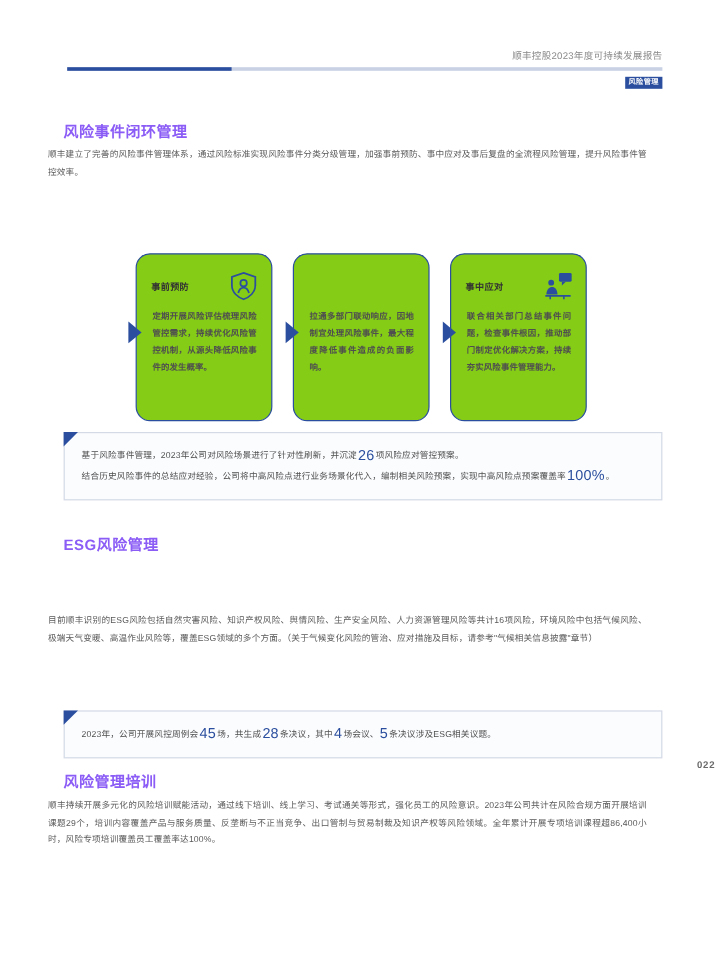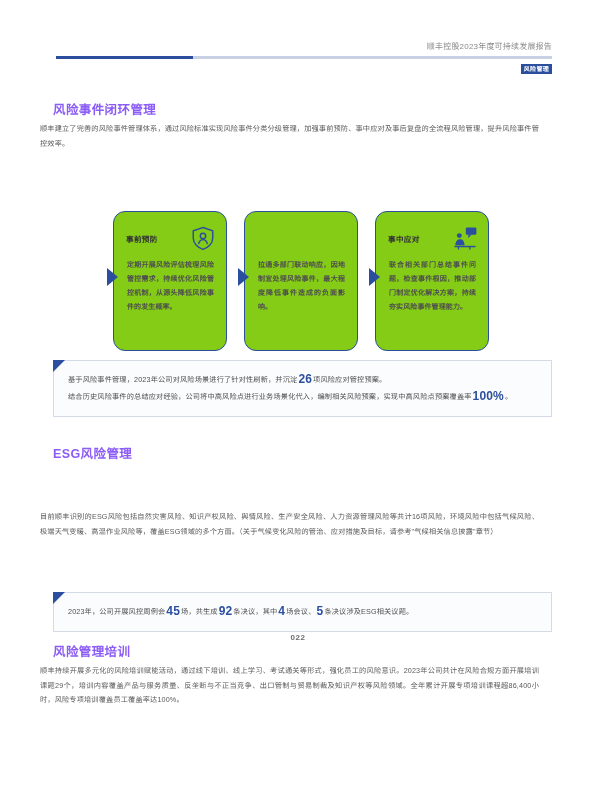--- a/index.html
+++ b/index.html
@@ -169,32 +169,32 @@
     padding: 10px 14px 11px 14px;
     font-size: 7.2px;
     line-height: 16px;
     color: #4f4f4f;
     letter-spacing: .15px;
   }
   .hl-line { display: block; }
   .num {
     color: #2b4f9e;
     font-size: 12px;
-    font-weight: bold;
+    font-weight: normal;
     vertical-align: -1px;
     padding: 0 1px;
   }
 
   
   .page-number {
     position: absolute;
     left: 0;
     right: 0;
     bottom: 26px;
-    text-align: center;
+    text-align: right;
     font-size: 8px;
     color: #6a6a6a;
     letter-spacing: .6px;
     font-weight: bold;
   }
 </style>
 </head>
 <body>
 
 <div class="page">
@@ -255,21 +255,21 @@
       <span class="hl-line"><span>结合历史风险事件的总结应对经验，公司将中高风险点进行业务场景化代入，编制相关风险预案，实现中高风险点预案覆盖率</span><span class="num">100%</span><span>。</span></span>
     </div>
   </div>
 
   <div class="sec-title" style="top:443px">ESG风险管理</div>
   <div class="para" style="top:510px">目前顺丰识别的ESG风险包括自然灾害风险、知识产权风险、舆情风险、生产安全风险、人力资源管理风险等共计16项风险，环境风险中包括气候风险、极端天气变暖、高温作业风险等，覆盖ESG领域的多个方面。（关于气候变化风险的管治、应对措施及目标，请参考"气候相关信息披露"章节）</div>
 
   <div class="hl" style="top:592px">
     <div class="hl-corner"></div>
     <div class="hl-inner">
-      <span class="hl-line"><span>2023年，公司开展风控周例会</span><span class="num">45</span><span>场，共生成</span><span class="num">92</span><span>条决议，其中</span><span class="num">4</span><span>场会议、</span><span class="num">5</span><span>条决议涉及ESG相关议题。</span></span>
+      <span class="hl-line"><span>2023年，公司开展风控周例会</span><span class="num">45</span><span>场，共生成</span><span class="num">28</span><span>条决议，其中</span><span class="num">4</span><span>场会议、</span><span class="num">5</span><span>条决议涉及ESG相关议题。</span></span>
     </div>
   </div>
 
   <div class="sec-title" style="top:641px">风险管理培训</div>
   <div class="para" style="top:664px">顺丰持续开展多元化的风险培训赋能活动，通过线下培训、线上学习、考试通关等形式，强化员工的风险意识。2023年公司共计在风险合规方面开展培训课题29个，培训内容覆盖产品与服务质量、反垄断与不正当竞争、出口管制与贸易制裁及知识产权等风险领域。全年累计开展专项培训课程超86,400小时，风险专项培训覆盖员工覆盖率达100%。</div>
 
   <div class="page-number">022</div>
 
 </div>
 

